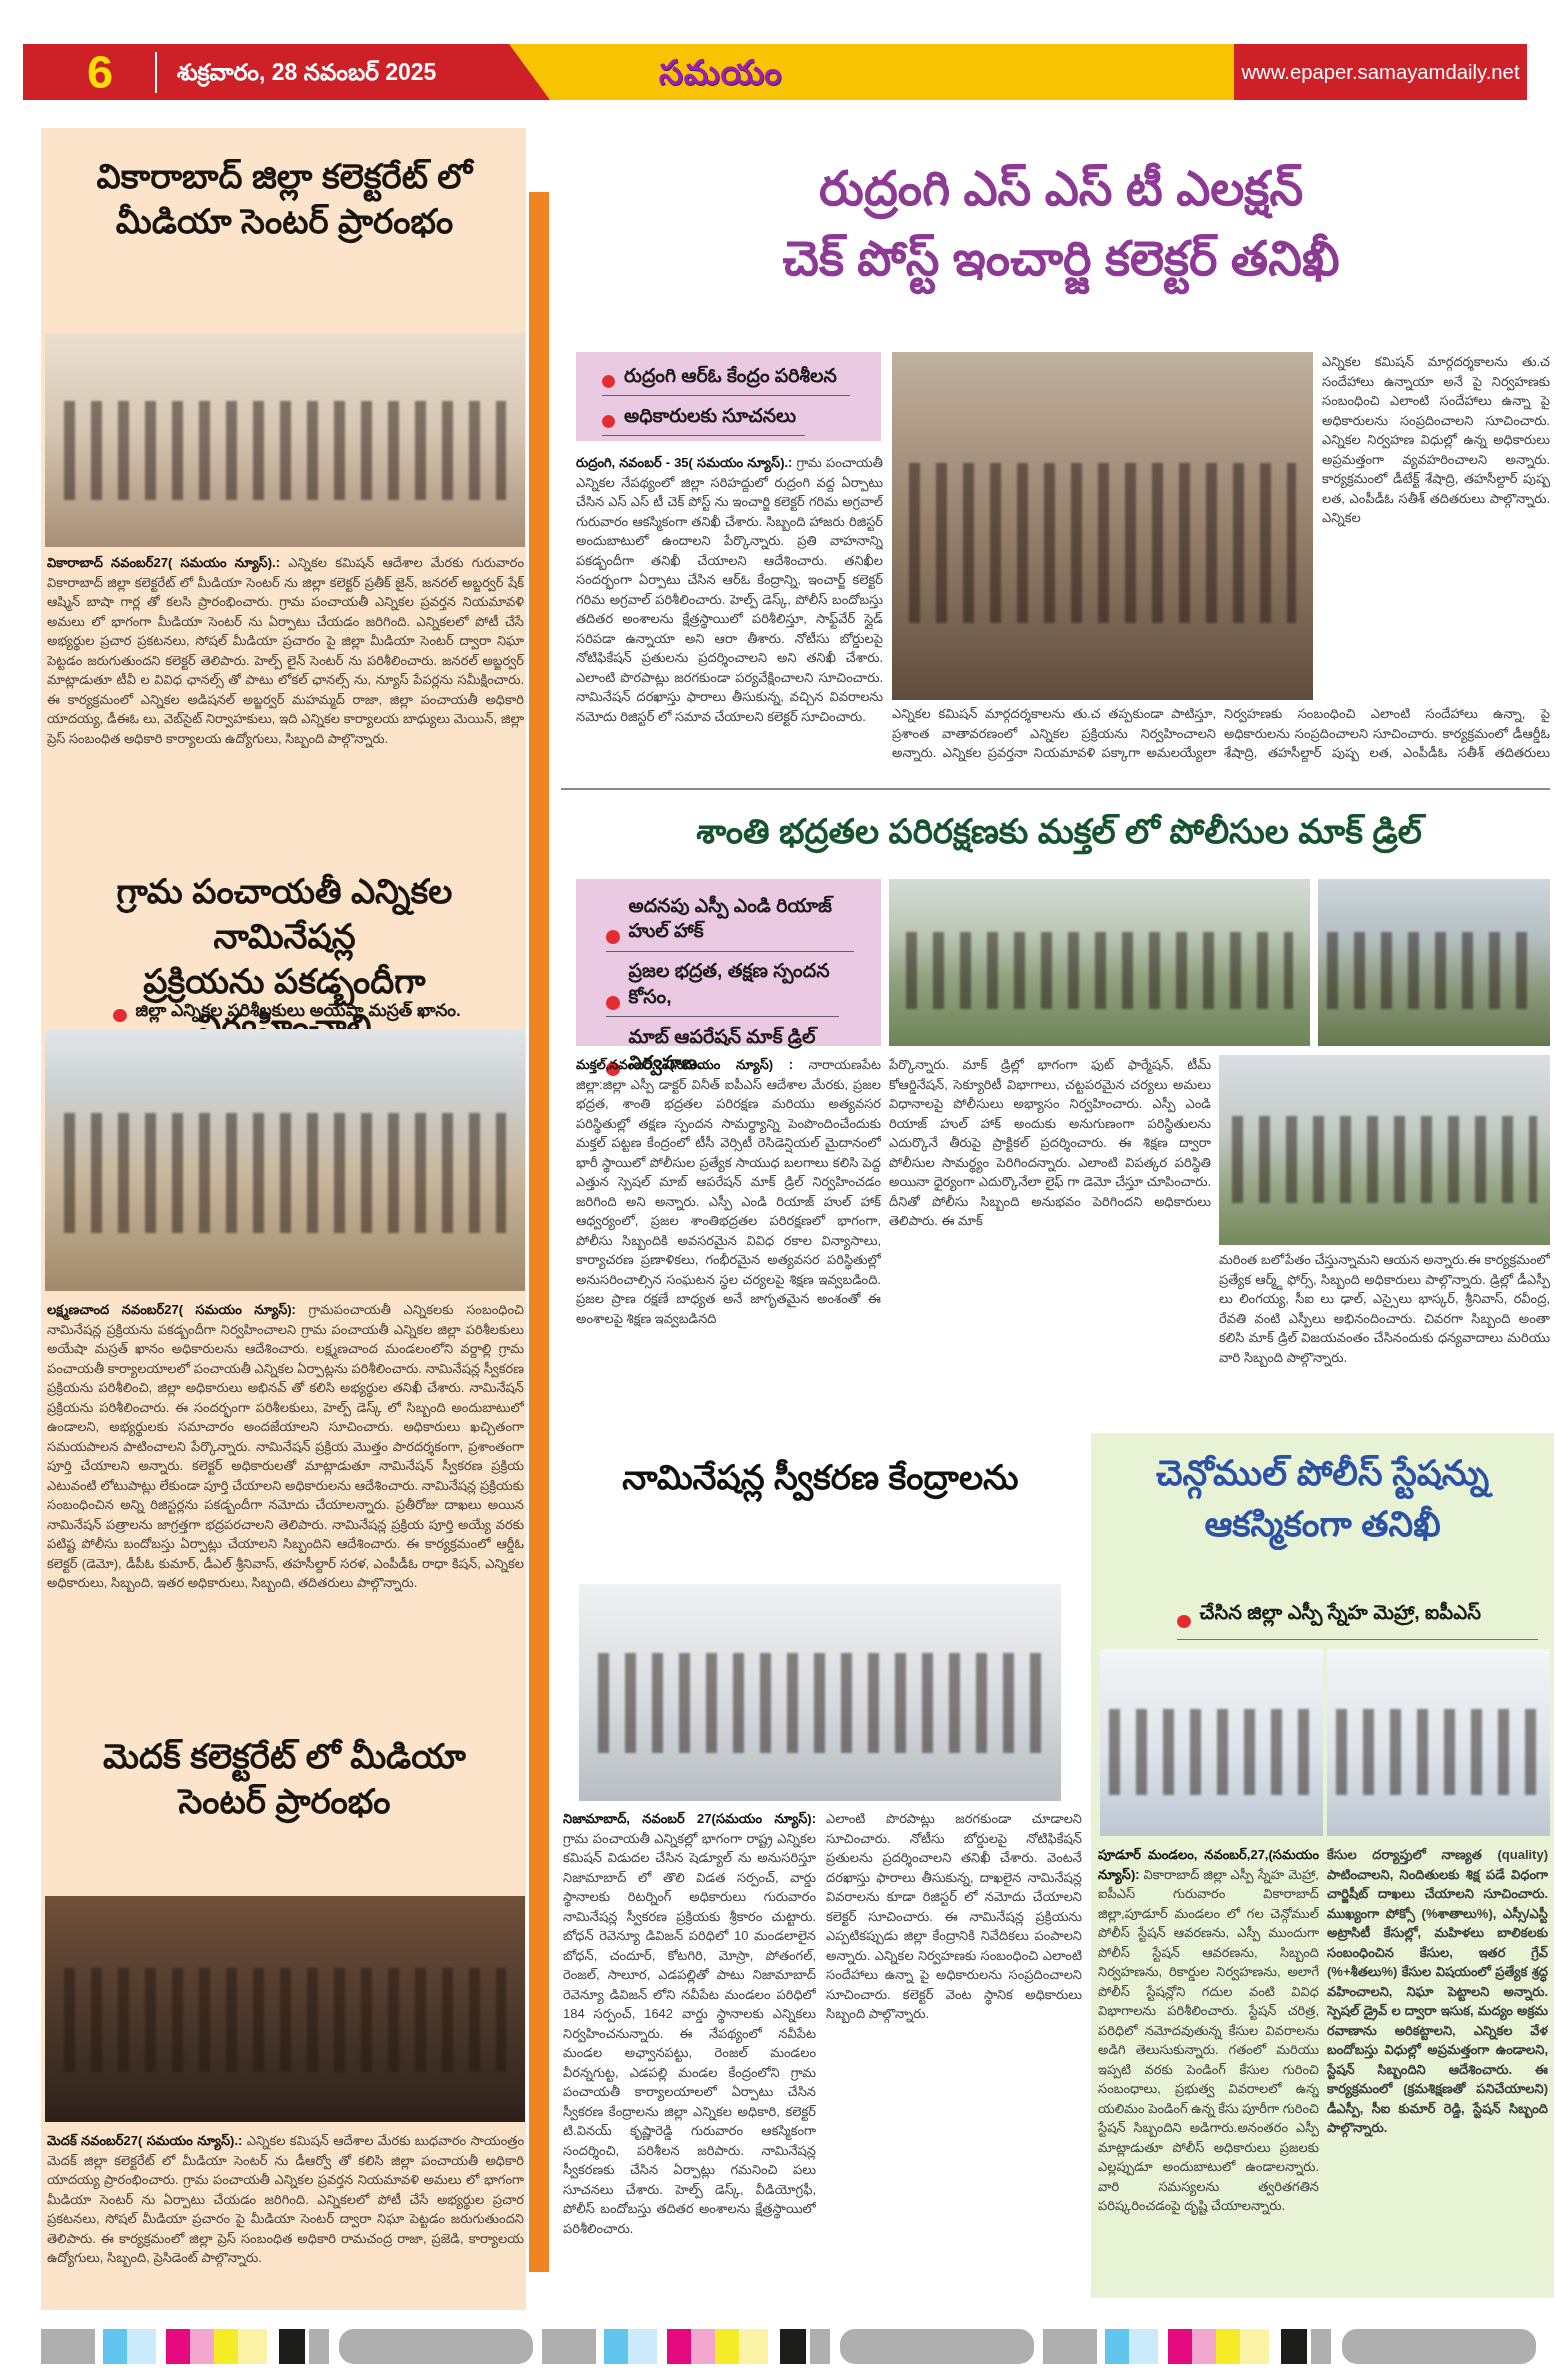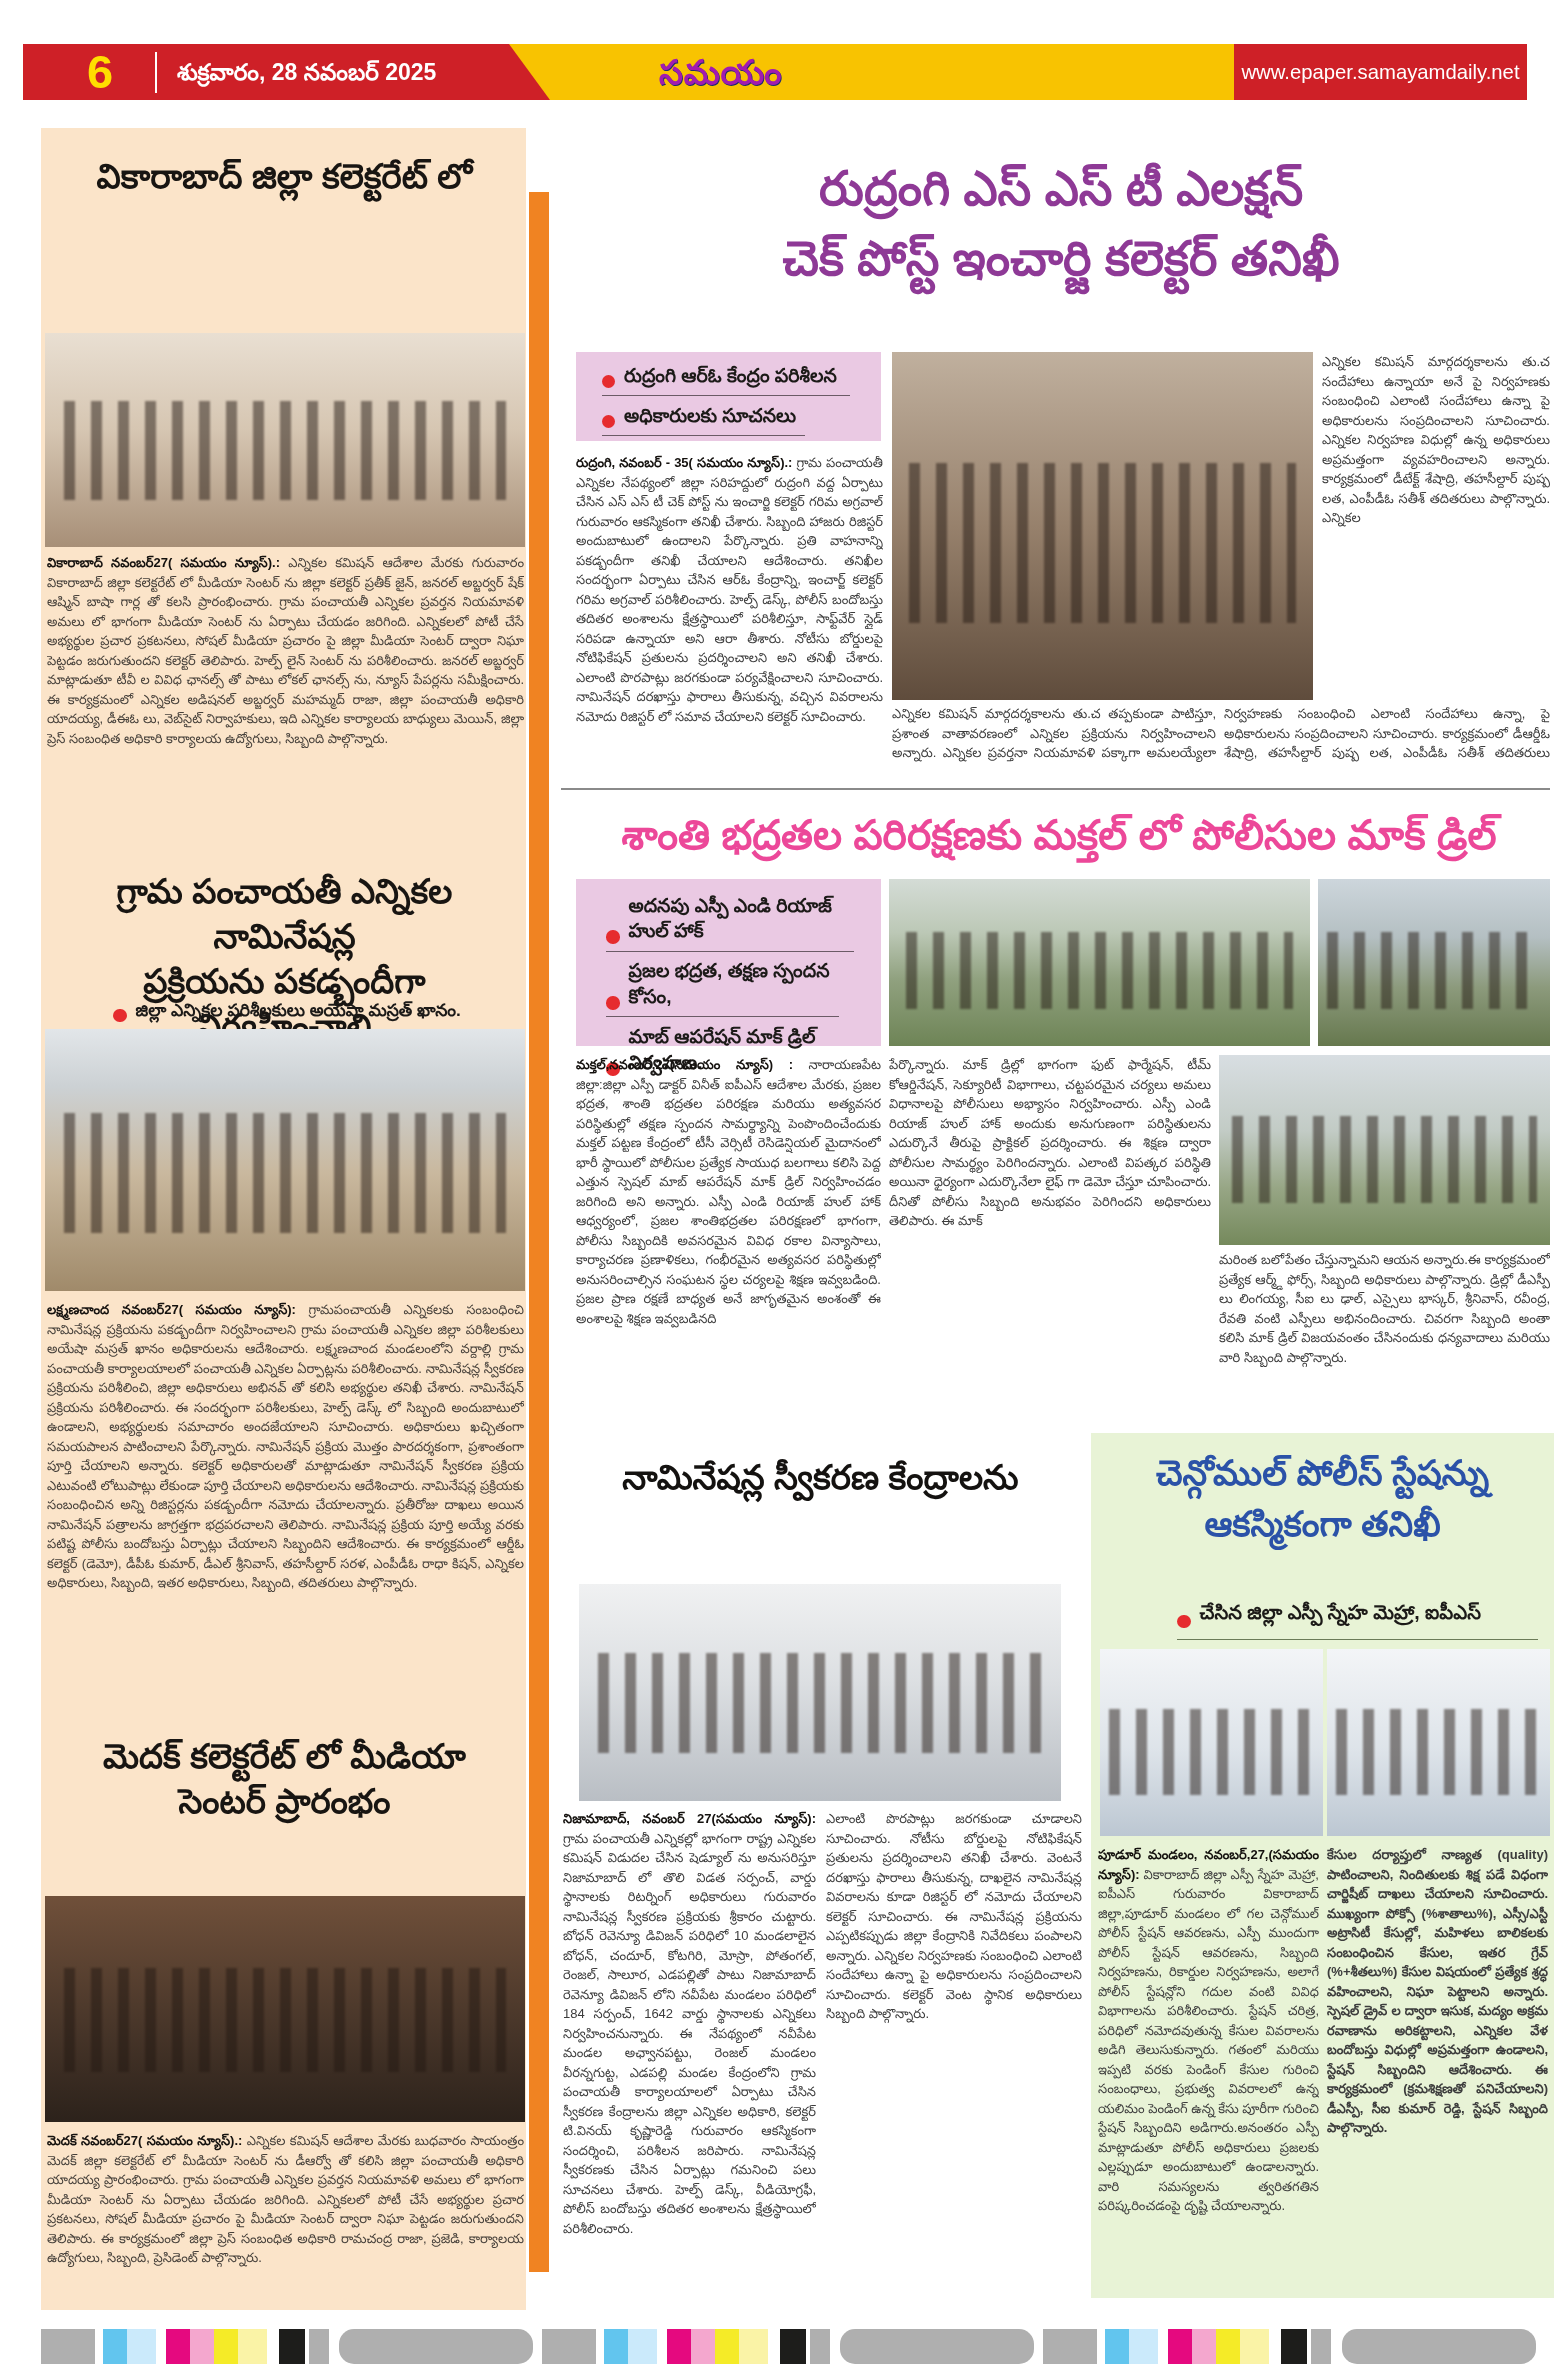--- a/index.html
+++ b/index.html
@@ -36,21 +36,21 @@
   .ph-bc{background:linear-gradient(180deg,#f0f1f2 0%,#dcdfe2 45%,#b9bec4 100%);}
   .ph-br{background:linear-gradient(180deg,#f3f5f7 0%,#dde3e9 55%,#bcc7d2 100%);}
   
   .main-hl{color:#8E3996;font-weight:800;text-align:center;font-size:48px;line-height:1.45;}
   .pink-box{background:#EAC9E3;}
   .bullet-row{display:flex;align-items:flex-end;}
   .bullet-dot{width:13.5px;height:13.5px;border-radius:50%;background:#E62B2E;flex:0 0 13.5px;margin:6px 9px 0 0;}
   .bullet-txt{color:#1c1a18;font-weight:800;font-size:19px;line-height:1.35;}
   .bullet-under{border-bottom:1.5px solid #6b5b66;padding-bottom:6.8px;margin-bottom:6.8px;}
   .sec-rule{background:#8a8a8a;height:1.5px;}
-  .blk-hl{color:#ec4899;font-weight:800;text-align:center;font-size:41px;line-height:1.2;}
+  .blk-hl{color:#14532d;font-weight:800;text-align:center;font-size:34px;line-height:1.2;}
   .bc-hl{color:#141210;font-weight:800;text-align:center;font-size:34px;line-height:1.75;}
   .green-bg{background:#E8F3D6;}
   .br-hl{color:#2B52A8;font-weight:800;text-align:center;font-size:35px;line-height:1.45;}
   .br-bullet-txt{color:#1c1a18;font-weight:800;font-size:19.6px;}
   
   .cbar-row{display:flex;gap:9px;}
   .cbar-group{display:flex;align-items:stretch;}
   .seg{height:35px;}
   .seg-round{border-radius:15px;}
 </style>
@@ -69,20 +69,21 @@
     <div class="abs hdr-red-right" style="left:1211px;top:0;width:293px;height:56px;">
       <div class="hdr-url">www.epaper.samayamdaily.net</div>
     </div>
   </div>
 
   <div class="abs peach-bg" style="left:41px;top:128px;width:485px;height:2182px;"></div>
   <div class="abs orange-bar" style="left:529px;top:192px;width:20.3px;height:2080px;"></div>
 
   <div class="abs lh" style="left:53px;top:154px;width:463px;">
     <div>వికారాబాద్ జిల్లా కలెక్టరేట్ లో</div>
+    <div>మీడియా సెంటర్  ప్రారంభం</div>
   </div>
   <div class="photo ph-l1 crowd" style="left:45px;top:333px;width:480px;height:214px;"></div>
   <p class="abs body-txt" style="left:47px;top:553px;width:477px;height:251px;margin:0;">
     <span class="dl">వికారాబాద్ నవంబర్27( సమయం న్యూస్).:</span>
     <span>ఎన్నికల కమిషన్ ఆదేశాల మేరకు గురువారం వికారాబాద్ జిల్లా కలెక్టరేట్ లో మీడియా సెంటర్ ను జిల్లా కలెక్టర్ ప్రతీక్ జైన్, జనరల్ అబ్జర్వర్ షేక్ ఆష్మిన్ బాషా గార్ల తో కలసి ప్రారంభించారు. గ్రామ పంచాయతీ ఎన్నికల ప్రవర్తన నియమావళి అమలు లో భాగంగా మీడియా సెంటర్ ను ఏర్పాటు చేయడం జరిగింది. ఎన్నికలలో పోటీ చేసే అభ్యర్థుల ప్రచార ప్రకటనలు, సోషల్ మీడియా ప్రచారం పై జిల్లా మీడియా సెంటర్ ద్వారా నిఘా పెట్టడం జరుగుతుందని కలెక్టర్ తెలిపారు. హెల్ప్ లైన్ సెంటర్ ను పరిశీలించారు. జనరల్ అబ్జర్వర్ మాట్లాడుతూ టీవీ ల వివిధ ఛానల్స్ తో పాటు లోకల్ ఛానల్స్ ను, న్యూస్ పేపర్లను సమీక్షించారు. ఈ కార్యక్రమంలో ఎన్నికల అడిషనల్ అబ్జర్వర్ మహమ్మద్ రాజా, జిల్లా పంచాయతీ అధికారి యాదయ్య, డీఈఓ లు, వెబ్‌సైట్ నిర్వాహకులు, ఇది ఎన్నికల కార్యాలయ బాధ్యులు మెయిన్, జిల్లా ప్రెస్ సంబంధిత అధికారి కార్యాలయ ఉద్యోగులు, సిబ్బంది పాల్గొన్నారు.</span>
   </p>
 
   <div class="abs lh" style="left:53px;top:869px;width:463px;">
     <div>గ్రామ పంచాయతీ ఎన్నికల నామినేషన్ల</div>
     <div>ప్రక్రియను పకడ్బందీగా నిర్వహించాలి</div>

